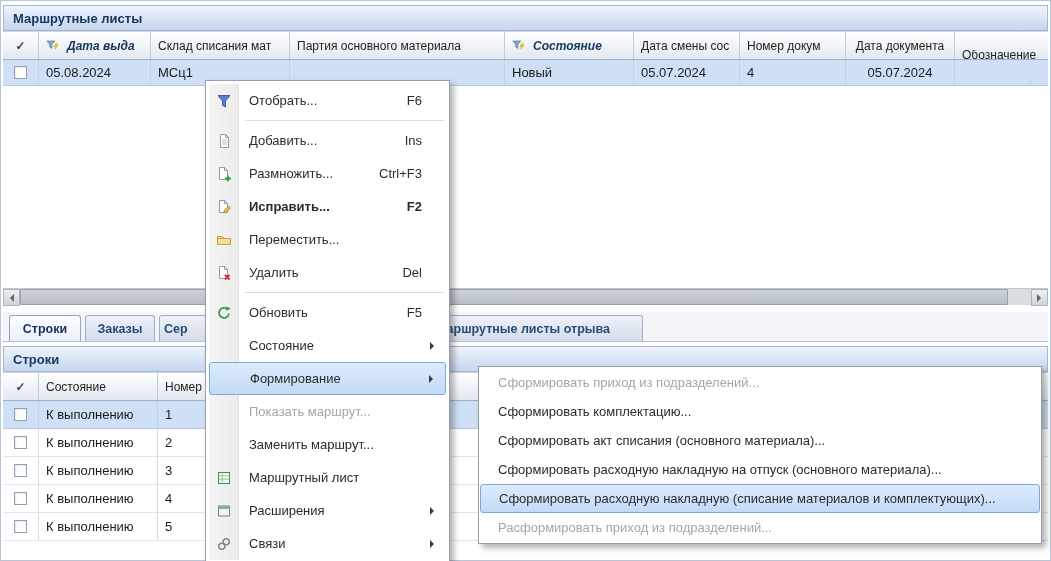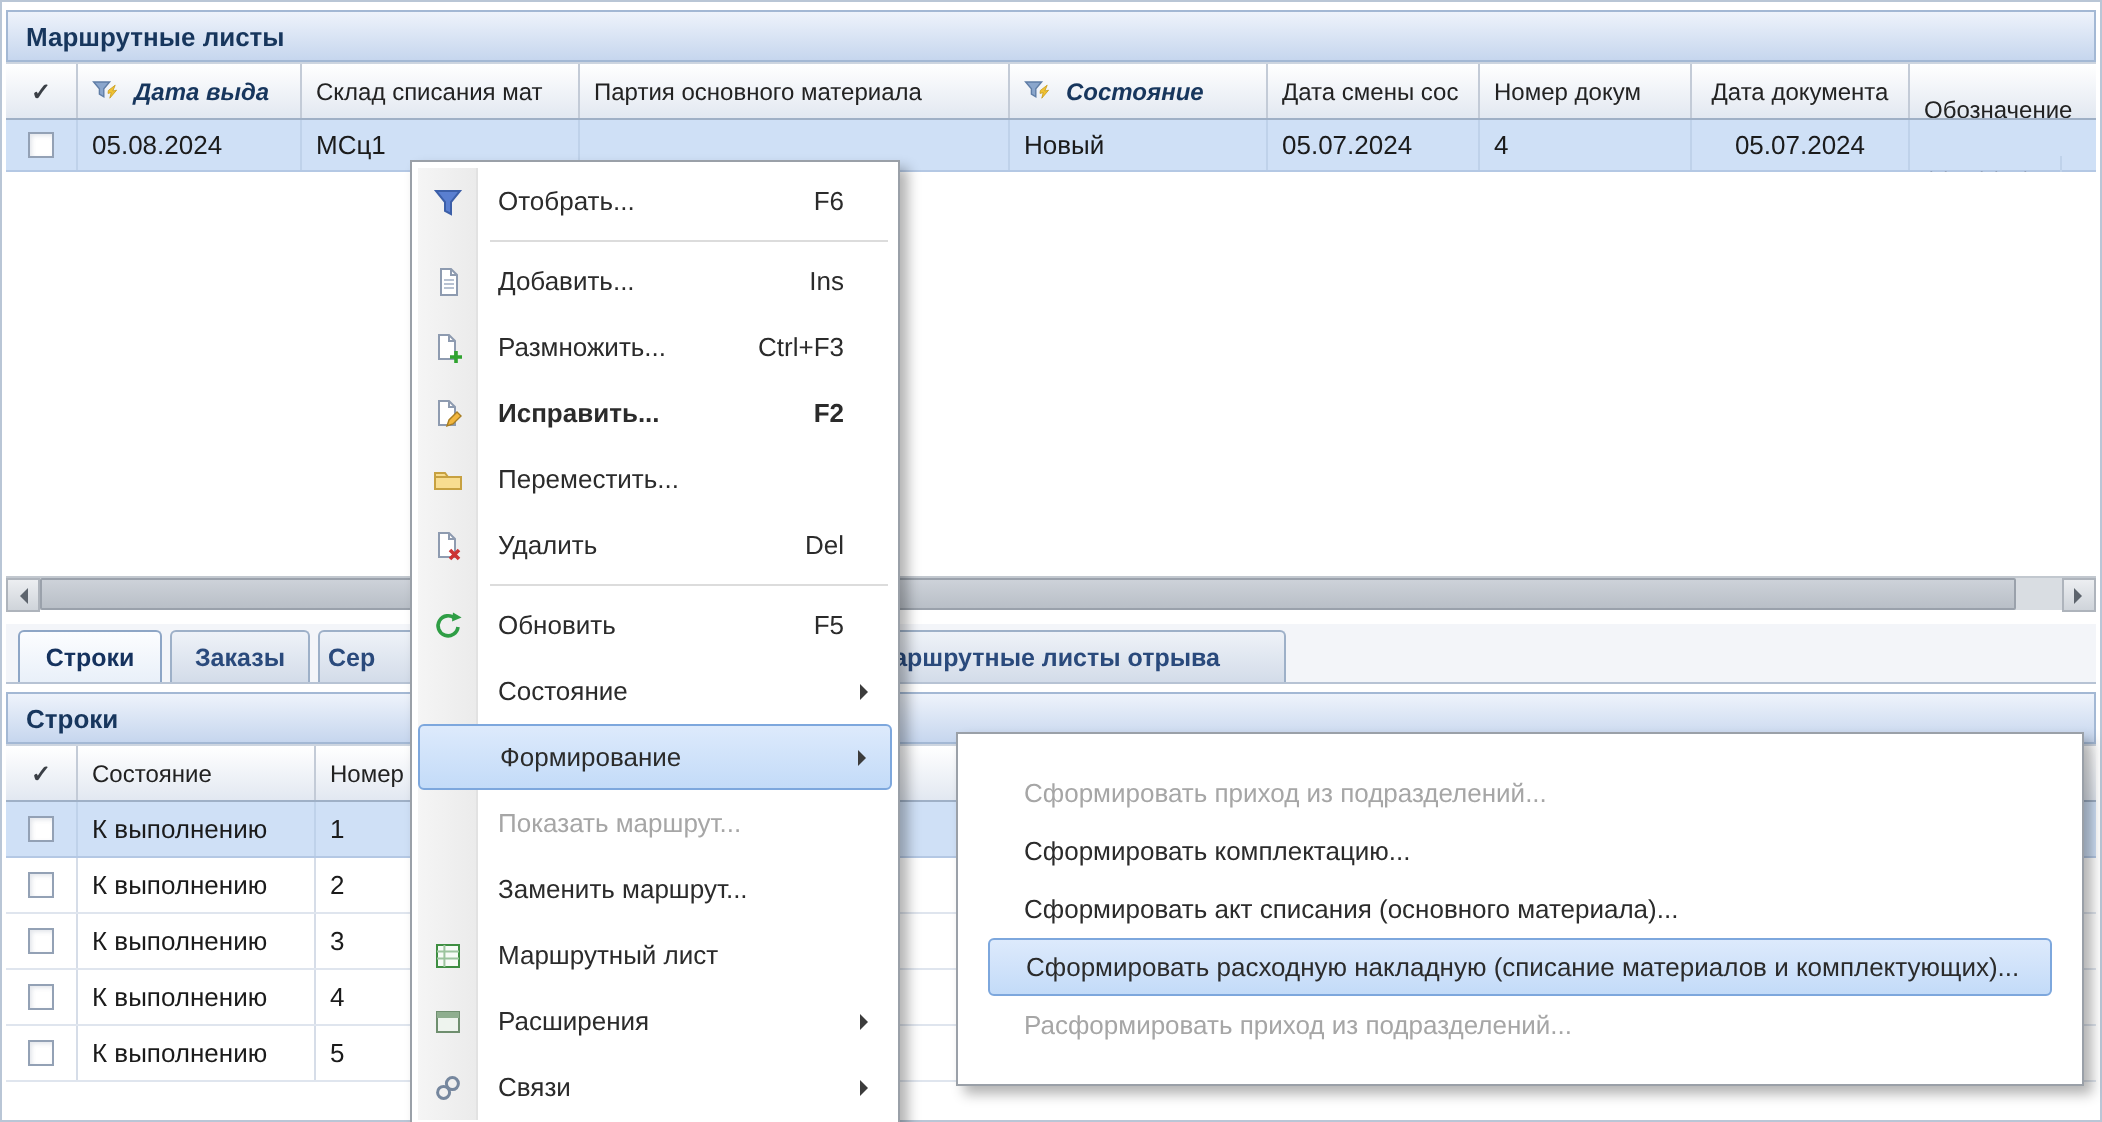--- a/index.html
+++ b/index.html
@@ -84,21 +84,21 @@
   .mi.disabled { color:#a6a6a6; }
   .mi.highlight { background:linear-gradient(#ddeafc,#c3dbf8); border:1px solid #7da7dd;
     border-radius:3px; }
   .mi .arrow { position:absolute; right:8px; top:50%; margin-top:-4px; width:0; height:0;
     border:4px solid transparent; border-left-color:#3c3c3c; }
   .msep { height:7px; position:relative; margin-left:36px; }
   .msep::after { content:""; position:absolute; left:0; right:2px; top:3px; border-top:1px solid #dcdcdc; }
 
   
   .submenu { position:absolute; left:478px; top:366px; width:564px; background:#fff;
-    border:1px solid #9aa0a8; box-shadow:4px 4px 6px rgba(0,0,0,.3); padding:15px;
+    border:1px solid #9aa0a8; box-shadow:4px 4px 6px rgba(0,0,0,.3); padding:1px;
     z-index:11; font-size:13px; color:#2b2b2b; }
   .smi { height:29px; display:flex; align-items:center; padding-left:18px; padding-right:10px;
     white-space:nowrap; overflow:hidden; }
   .smi.disabled { color:#a6a6a6; }
   .smi.highlight { background:linear-gradient(#ddeafc,#c3dbf8); border:1px solid #7da7dd;
     border-radius:3px; }
 </style>
 </head>
 <body>
 
@@ -361,19 +361,22 @@
 <div class="submenu">
   <div class="smi disabled">
     <span>Сформировать приход из подразделений...</span>
   </div>
   <div class="smi">
     <span>Сформировать комплектацию...</span>
   </div>
   <div class="smi">
     <span>Сформировать акт списания (основного материала)...</span>
   </div>
+  <div class="smi">
+    <span>Сформировать расходную накладную на отпуск (основного материала)...</span>
+  </div>
   <div class="smi highlight">
     <span>Сформировать расходную накладную (списание материалов и комплектующих)...</span>
   </div>
   <div class="smi disabled">
     <span>Расформировать приход из подразделений...</span>
   </div>
 </div>
 
 </body></html>

